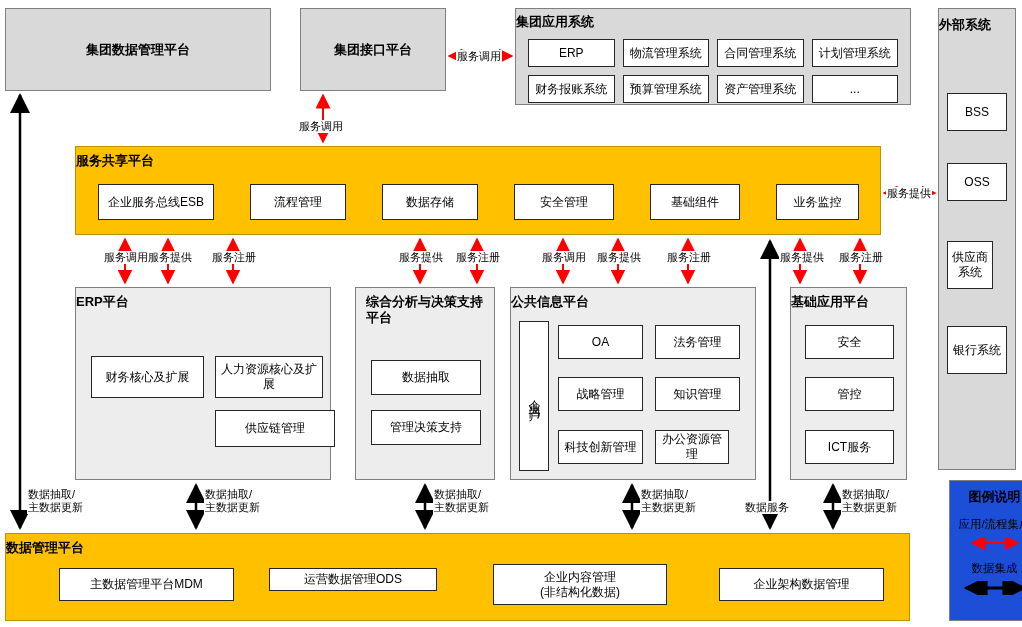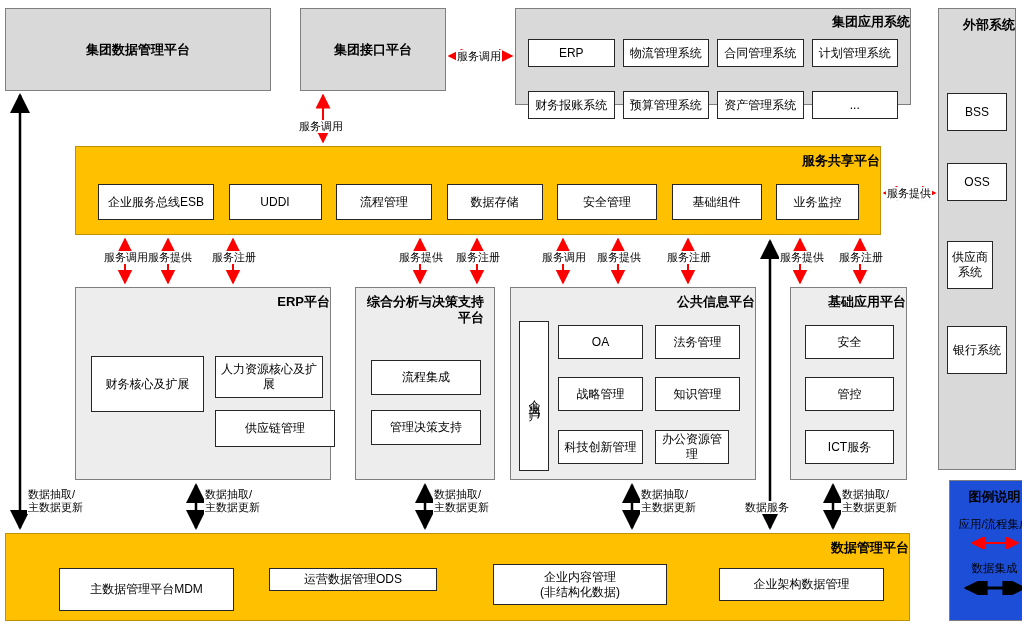--- a/index.html
+++ b/index.html
@@ -10,25 +10,25 @@
   .gbox  { position:absolute; background:#d9d9d9; border:1px solid #7f7f7f; }
   .pbox  { position:absolute; background:#ededed; border:1px solid #7f7f7f; }
   .obox  { position:absolute; background:#ffc000; border:1px solid #bf9000; }
   .lbox  { position:absolute; background:#1d4ed8; border:1px solid #7f7f7f;margin-left:24px; }
 
   .wbox  { background:#fff; border:1px solid #262626; display:flex; align-items:center; justify-content:center;
            text-align:center; font-size:12px; line-height:1.25; padding:1px 2px; }
   .abs   { position:absolute; }
 
   .flexc { display:flex; align-items:center; justify-content:center; text-align:center; }
-  .box-title { font-weight:bold; font-size:13px; text-align:right; line-height:1.2; }
+  .box-title { font-weight:bold; font-size:13px; text-align:left; line-height:1.2; }
   .pt6 { padding-top:6px; } .pt5 { padding-top:5px; } .pt8 { padding-top:8px; }
 
   .app-grid { position:absolute; left:12px; right:12px; top:30px; display:grid;
-              grid-template-columns:repeat(4,1fr); gap:24px 8px; }
+              grid-template-columns:repeat(4,1fr); gap:8px 8px; }
   .app-grid .wbox { height:28px; }
 
   .svc-row { position:absolute; left:22px; right:21px; top:37px; display:flex; justify-content:space-between; }
   .svc-row .wbox { height:36px; }
 
   .vtext { writing-mode:vertical-lr; text-orientation:upright; letter-spacing:3px; }
 
   svg.overlay { position:absolute; left:0; top:0; z-index:2; pointer-events:none; }
   .rline { stroke:#ff0000; stroke-width:2; }
   .bline { stroke:#000000; stroke-width:2.5; }
@@ -102,39 +102,38 @@
     <div class="wbox abs" style="left:8px;top:84px;width:60px;height:38px">BSS</div>
     <div class="wbox abs" style="left:8px;top:154px;width:60px;height:38px">OSS</div>
     <div class="wbox abs" style="left:8px;top:232px;width:46px;height:48px">供应商系统</div>
     <div class="wbox abs" style="left:8px;top:317px;width:60px;height:48px">银行系统</div>
   </div>
 
   <div class="obox" style="left:75px;top:146px;width:806px;height:89px">
     <div class="box-title pt6">服务共享平台</div>
     <div class="svc-row">
       <div class="wbox" style="width:116px">企业服务总线ESB</div>
-      <div class="wbox" style="width:93px">UDDI</div>
       <div class="wbox" style="width:96px">流程管理</div>
       <div class="wbox" style="width:96px">数据存储</div>
       <div class="wbox" style="width:100px">安全管理</div>
       <div class="wbox" style="width:90px">基础组件</div>
       <div class="wbox" style="width:83px">业务监控</div>
     </div>
   </div>
 
   <div class="pbox" style="left:75px;top:287px;width:256px;height:193px">
     <div class="box-title pt6">ERP平台</div>
-    <div class="wbox abs" style="left:15px;top:68px;width:113px;height:56px">财务核心及扩展</div>
+    <div class="wbox abs" style="left:15px;top:68px;width:113px;height:42px">财务核心及扩展</div>
     <div class="wbox abs" style="left:139px;top:68px;width:108px;height:42px">人力资源核心及扩展</div>
     <div class="wbox abs" style="left:139px;top:122px;width:120px;height:37px">供应链管理</div>
   </div>
 
   <div class="pbox" style="left:355px;top:287px;width:140px;height:193px">
     <div class="box-title pt6" style="padding-left:10px;padding-right:10px">综合分析与决策支持平台</div>
-    <div class="wbox abs" style="left:15px;top:72px;width:110px;height:35px">流程集成</div>
+    <div class="wbox abs" style="left:15px;top:72px;width:110px;height:35px">数据抽取</div>
     <div class="wbox abs" style="left:15px;top:122px;width:110px;height:35px">管理决策支持</div>
   </div>
 
   <div class="pbox" style="left:510px;top:287px;width:246px;height:193px">
     <div class="box-title pt6">公共信息平台</div>
     <div class="wbox abs vtext" style="left:8px;top:33px;width:30px;height:150px">企业门户</div>
     <div class="wbox abs" style="left:47px;top:37px;width:85px;height:34px">OA</div>
     <div class="wbox abs" style="left:144px;top:37px;width:85px;height:34px">法务管理</div>
     <div class="wbox abs" style="left:47px;top:89px;width:85px;height:34px">战略管理</div>
     <div class="wbox abs" style="left:144px;top:89px;width:85px;height:34px">知识管理</div>
@@ -144,21 +143,21 @@
 
   <div class="pbox" style="left:790px;top:287px;width:117px;height:193px">
     <div class="box-title pt6">基础应用平台</div>
     <div class="wbox abs" style="left:14px;top:37px;width:89px;height:34px">安全</div>
     <div class="wbox abs" style="left:14px;top:89px;width:89px;height:34px">管控</div>
     <div class="wbox abs" style="left:14px;top:142px;width:89px;height:34px">ICT服务</div>
   </div>
 
   <div class="obox" style="left:5px;top:533px;width:905px;height:88px">
     <div class="box-title pt6">数据管理平台</div>
-    <div class="wbox abs" style="left:53px;top:34px;width:175px;height:43px">主数据管理平台MDM</div>
+    <div class="wbox abs" style="left:53px;top:34px;width:175px;height:33px">主数据管理平台MDM</div>
     <div class="wbox abs" style="left:263px;top:34px;width:168px;height:23px">运营数据管理ODS</div>
     <div class="wbox abs pre" style="left:487px;top:30px;width:174px;height:41px;white-space:pre-line">企业内容管理
 (非结构化数据)</div>
     <div class="wbox abs" style="left:713px;top:34px;width:165px;height:33px">企业架构数据管理</div>
   </div>
 
   <div class="lbox" style="left:925px;top:480px;width:91px;height:141px">
     <div class="legend-col">
       <div class="box-title">图例说明</div>
       <div class="legend-label">应用/流程集成</div>

